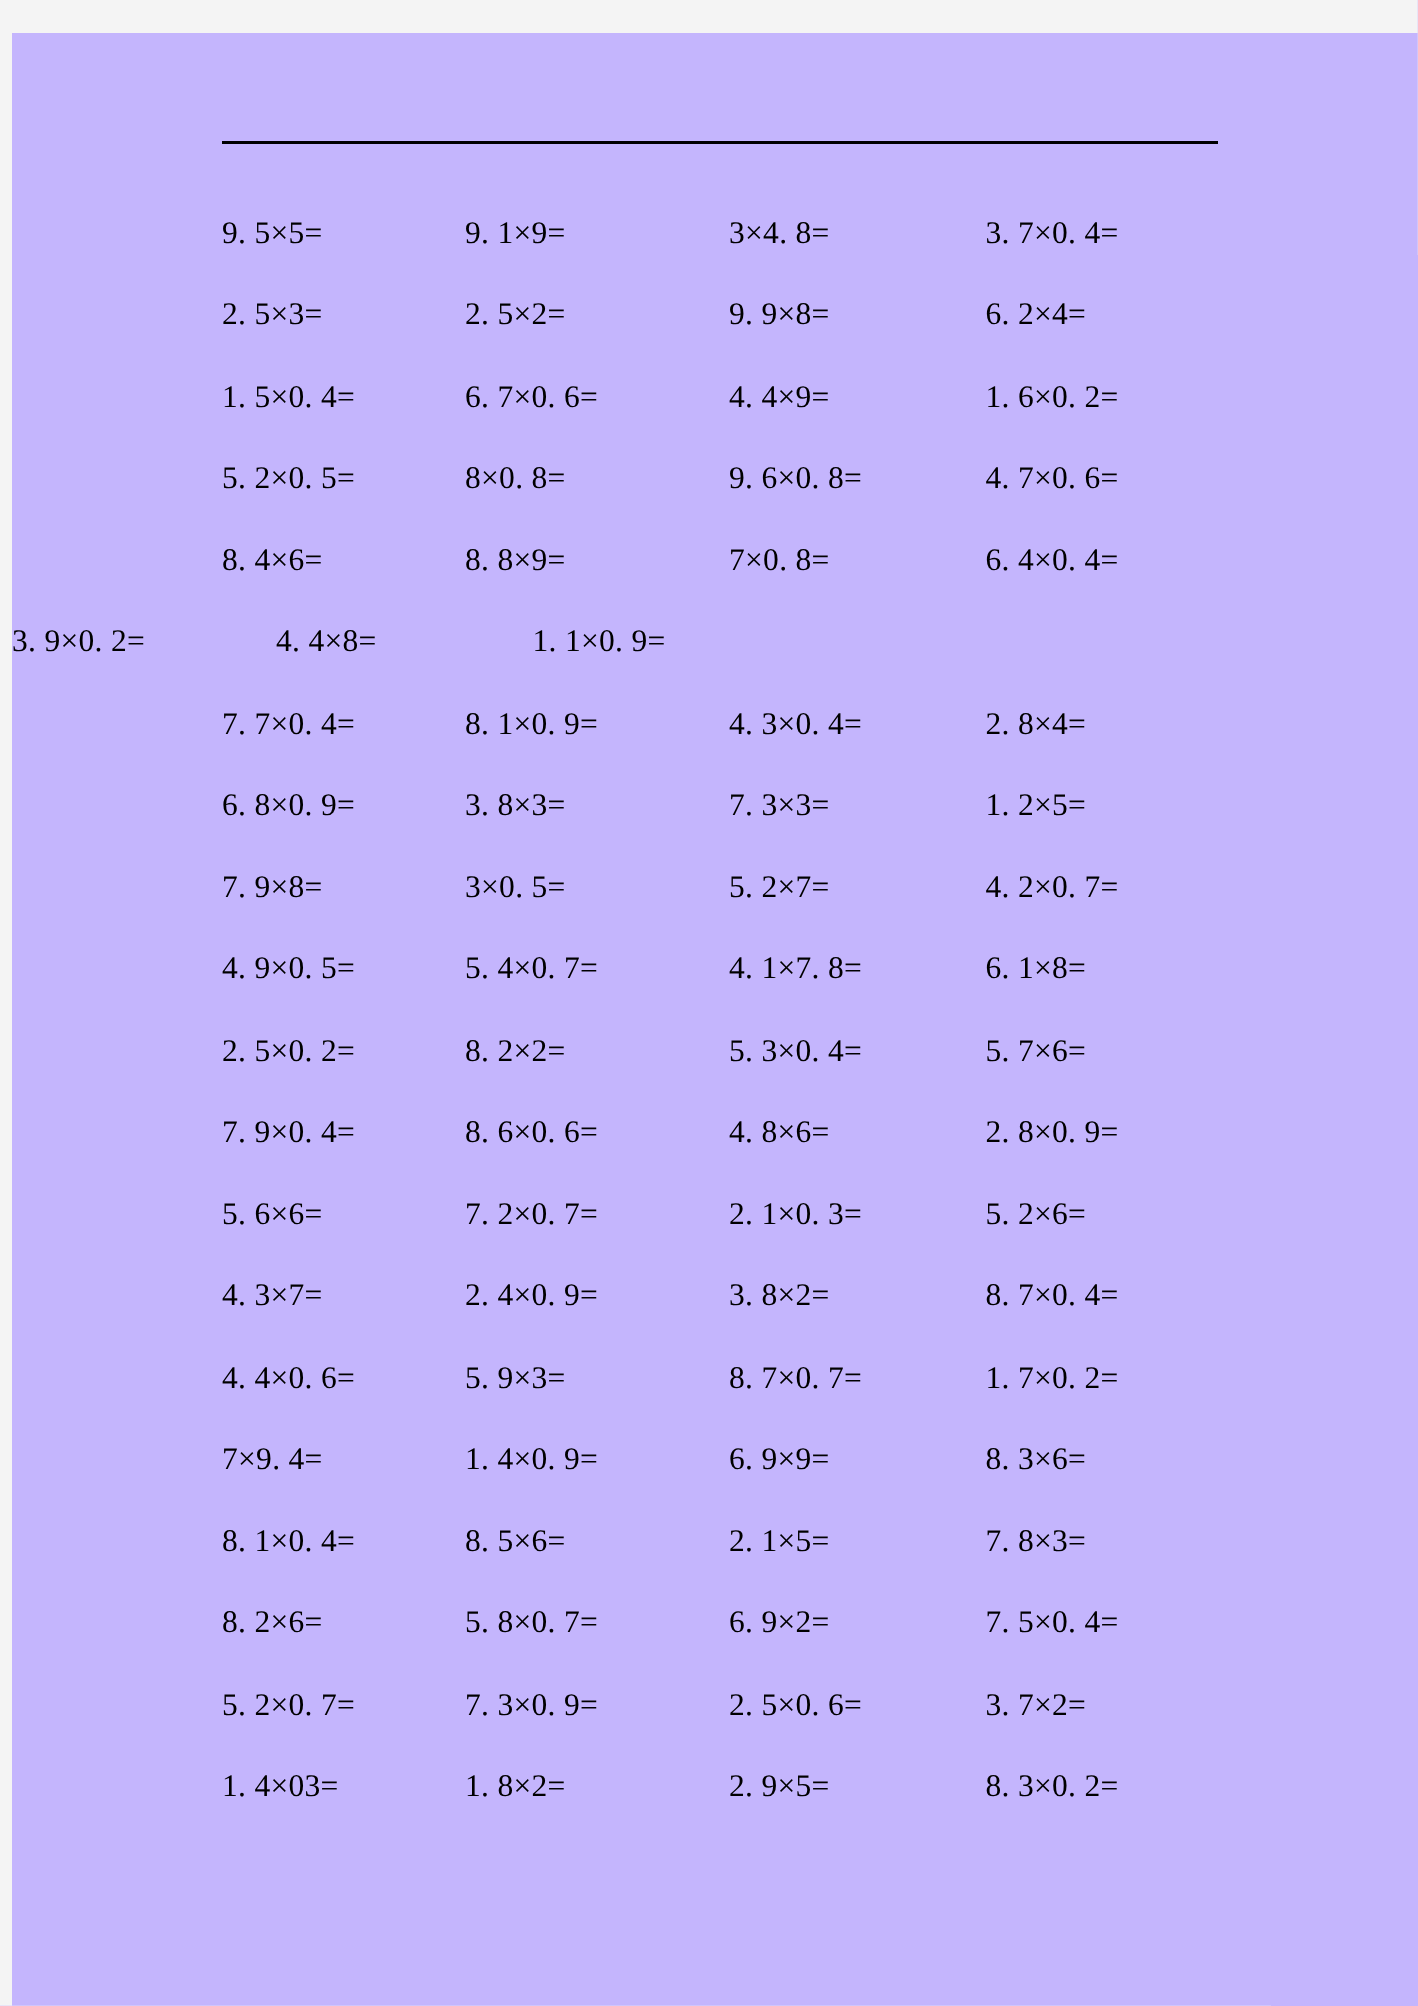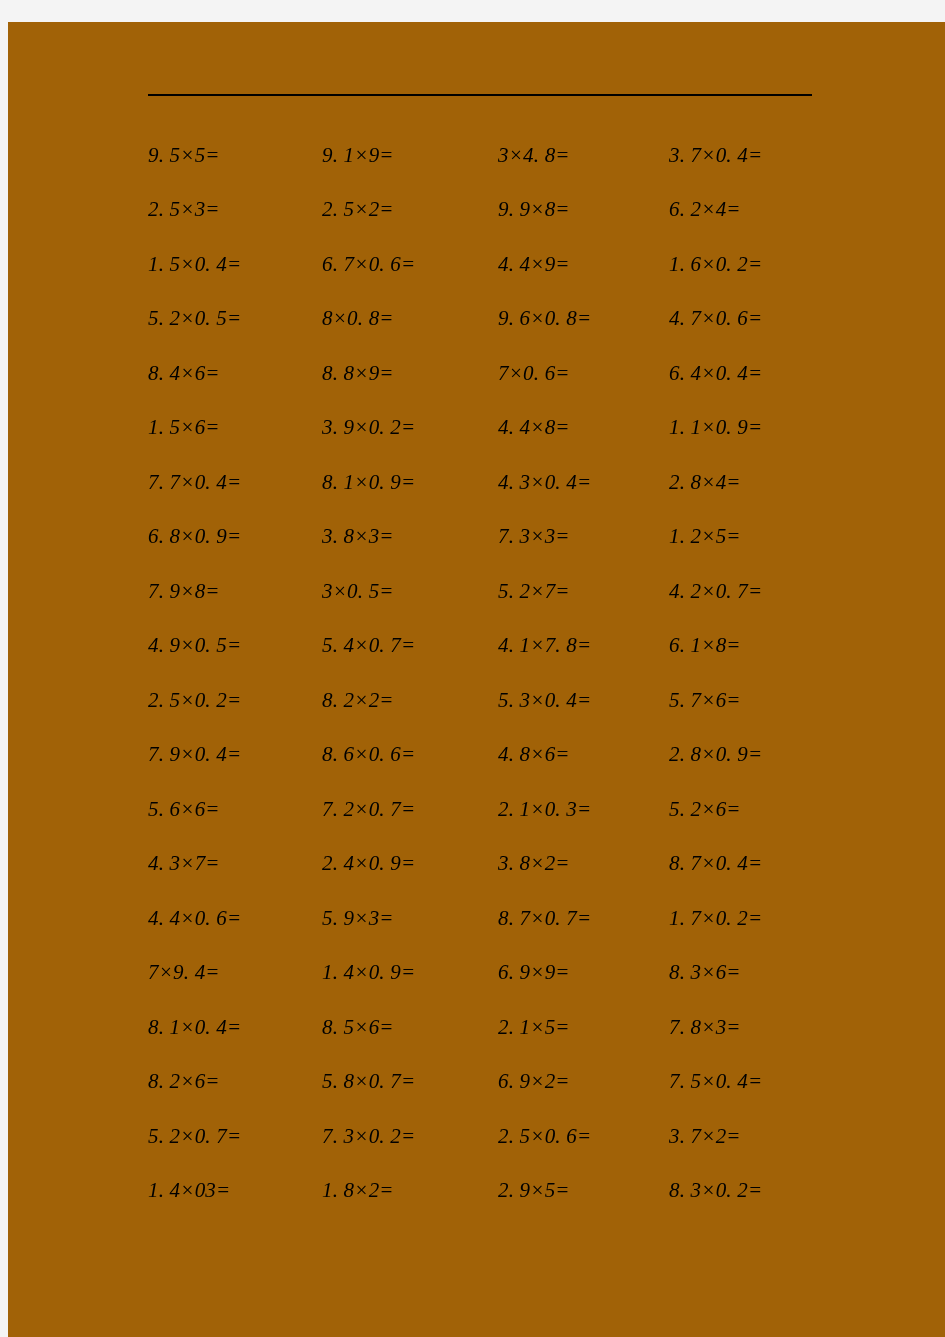--- a/index.html
+++ b/index.html
@@ -13,22 +13,21 @@
     background: #f4f4f4;
     font-family: "Liberation Serif", "DejaVu Serif", serif;
     overflow: hidden;
   }
   .page {
     position: absolute;
     left: 8px;
     top: 22px;
     width: 937px;
     height: 1315px;
-    background: #a16207;
-    font-style: italic;
+    background: #c4b5fd;
   }
   .header-rule {
     position: absolute;
     left: 140px;
     top: 72px;
     width: 664px;
     height: 0;
     border-top: 2px solid #000000;
   }
   .problem-grid {
@@ -43,21 +42,21 @@
     align-items: center;
   }
   .problem-cell {
     color: #000000;
     font-size: 21px;
     font-weight: 400;
     letter-spacing: 0.2px;
     white-space: nowrap;
   }
   .problem-cell.col-1 { width: 162px; padding-left: 140px; box-sizing: content-box; }
-  .problem-cell.col-2 { width: 176px; padding-left: 0; margin-left: 12px; }
+  .problem-cell.col-2 { width: 176px; padding-left: 0; }
   .problem-cell.col-3 { width: 171px; padding-left: 0; }
   .problem-cell.col-4 { width: 200px; padding-left: 0; }
   .expr {
     display: inline;
   }
   .left-gutter {
     position: absolute;
     left: 0;
     top: 0;
     width: 8px;
@@ -101,25 +100,24 @@
       </div>
       <div class="problem-row">
         <div class="problem-cell col-1"><span class="expr">5. 2×0. 5=</span></div>
         <div class="problem-cell col-2"><span class="expr">8×0. 8=</span></div>
         <div class="problem-cell col-3"><span class="expr">9. 6×0. 8=</span></div>
         <div class="problem-cell col-4"><span class="expr">4. 7×0. 6=</span></div>
       </div>
       <div class="problem-row">
         <div class="problem-cell col-1"><span class="expr">8. 4×6=</span></div>
         <div class="problem-cell col-2"><span class="expr">8. 8×9=</span></div>
-        <div class="problem-cell col-3"><span class="expr">7×0. 6=</span></div>
+        <div class="problem-cell col-3"><span class="expr">7×0. 8=</span></div>
         <div class="problem-cell col-4"><span class="expr">6. 4×0. 4=</span></div>
       </div>
       <div class="problem-row">
-        <div class="problem-cell col-1"><span class="expr">1. 5×6=</span></div>
         <div class="problem-cell col-2"><span class="expr">3. 9×0. 2=</span></div>
         <div class="problem-cell col-3"><span class="expr">4. 4×8=</span></div>
         <div class="problem-cell col-4"><span class="expr">1. 1×0. 9=</span></div>
       </div>
       <div class="problem-row">
         <div class="problem-cell col-1"><span class="expr">7. 7×0. 4=</span></div>
         <div class="problem-cell col-2"><span class="expr">8. 1×0. 9=</span></div>
         <div class="problem-cell col-3"><span class="expr">4. 3×0. 4=</span></div>
         <div class="problem-cell col-4"><span class="expr">2. 8×4=</span></div>
       </div>
@@ -184,21 +182,21 @@
         <div class="problem-cell col-4"><span class="expr">7. 8×3=</span></div>
       </div>
       <div class="problem-row">
         <div class="problem-cell col-1"><span class="expr">8. 2×6=</span></div>
         <div class="problem-cell col-2"><span class="expr">5. 8×0. 7=</span></div>
         <div class="problem-cell col-3"><span class="expr">6. 9×2=</span></div>
         <div class="problem-cell col-4"><span class="expr">7. 5×0. 4=</span></div>
       </div>
       <div class="problem-row">
         <div class="problem-cell col-1"><span class="expr">5. 2×0. 7=</span></div>
-        <div class="problem-cell col-2"><span class="expr">7. 3×0. 2=</span></div>
+        <div class="problem-cell col-2"><span class="expr">7. 3×0. 9=</span></div>
         <div class="problem-cell col-3"><span class="expr">2. 5×0. 6=</span></div>
         <div class="problem-cell col-4"><span class="expr">3. 7×2=</span></div>
       </div>
       <div class="problem-row">
         <div class="problem-cell col-1"><span class="expr">1. 4×03=</span></div>
         <div class="problem-cell col-2"><span class="expr">1. 8×2=</span></div>
         <div class="problem-cell col-3"><span class="expr">2. 9×5=</span></div>
         <div class="problem-cell col-4"><span class="expr">8. 3×0. 2=</span></div>
       </div>
     </div>

